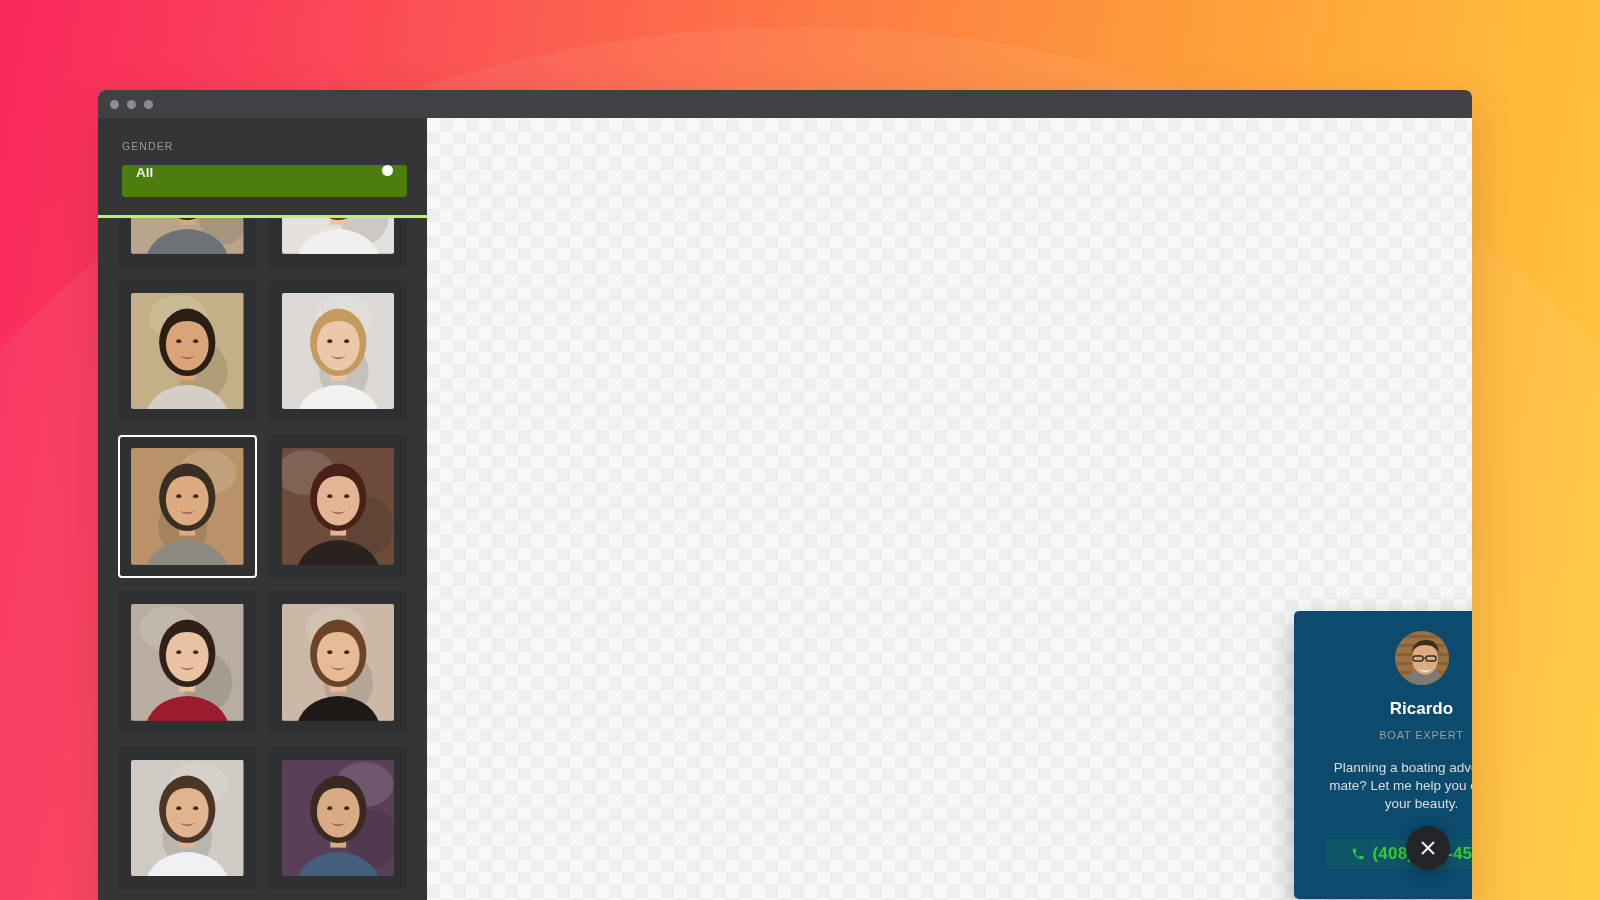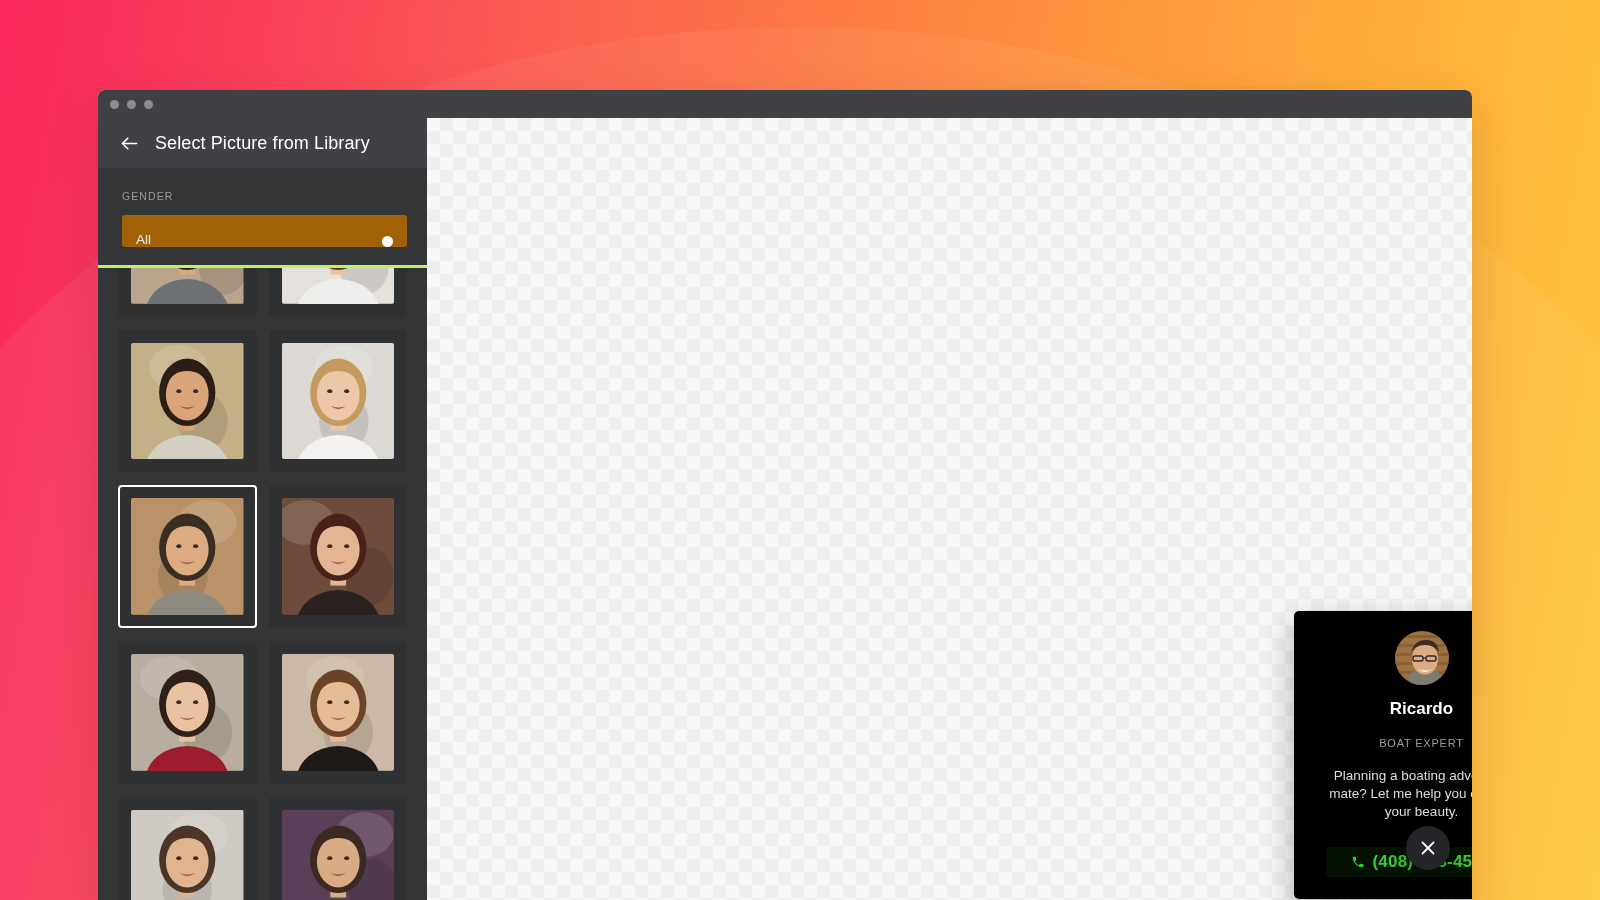--- a/index.html
+++ b/index.html
@@ -117,28 +117,29 @@
     border-bottom: 3px solid #bef264;
   }
   #filter-label {
     color: #9a9c9e;
     font-size: 10.5px;
     letter-spacing: 1.1px;
     margin-bottom: 13px;
   }
   .filter-row {
     height: 32px;
-    background: #a16207;
+    background: #4d7c0f;
     border-radius: 3px;
     margin-bottom: 7px;
     display: flex;
-    align-items: flex-end;
+    align-items: flex-start;
     justify-content: space-between;
     padding: 0 14px 0 14px;
     cursor: pointer;
+    font-weight: bold;
   }
   .filter-row:last-child { margin-bottom: 0; }
   .filter-row .label {
     color: #eceded;
     font-size: 13.5px;
   }
   .radio {
     width: 11px; height: 11px;
     border-radius: 50%;
     background: #4a4c4e;
@@ -186,21 +187,21 @@
   }
   .thumb-img svg { display: block; width: 100%; height: 100%; }
 
   
   #contact-card {
     position: absolute;
     left: 1196px;
     top: 521px;
     width: 255px;
     height: 288px;
-    background: #000000;
+    background: #0c4a6e;
     border-radius: 5px;
     box-shadow: 0 12px 30px rgba(0,0,0,0.30);
     padding: 20px 22px 0 22px;
     display: flex;
     flex-direction: column;
     align-items: center;
   }
   #contact-avatar {
     width: 54px; height: 54px;
     border-radius: 50%;
@@ -211,21 +212,21 @@
   #contact-name {
     color: #ffffff;
     font-size: 17px;
     font-weight: bold;
     margin-top: 14px;
   }
   #contact-role {
     color: #9b9d9f;
     font-size: 11px;
     letter-spacing: 0.8px;
-    margin-top: 18px;
+    margin-top: 10px;
   }
   #contact-message {
     color: #dcdddd;
     font-size: 13.5px;
     line-height: 18px;
     text-align: center;
     margin-top: 18px;
   }
   #phone-button {
     margin-top: 26px;
@@ -275,29 +276,20 @@
   <div id="titlebar">
     <span class="dot"></span>
     <span class="dot"></span>
     <span class="dot"></span>
   </div>
 
   <div id="canvas-area"></div>
 
   <div id="sidebar">
 
-    <div id="sidebar-header">
-      <span id="back-icon">
-        <svg viewBox="0 0 24 24" width="21" height="21" fill="none" stroke="currentColor" stroke-width="1.9" stroke-linecap="round" stroke-linejoin="round">
-          <line x1="20" y1="12" x2="4" y2="12"></line>
-          <polyline points="10,6 4,12 10,18"></polyline>
-        </svg>
-      </span>
-      <span id="sidebar-title">Select Picture from Library</span>
-    </div>
 
     <div id="filter-panel">
       <div id="filter-label">GENDER</div>
       <div id="filter-options">
           <div class="filter-row selected">
             <span class="label">All</span>
             <span class="radio"></span>
           </div>
         </div>
     </div>

